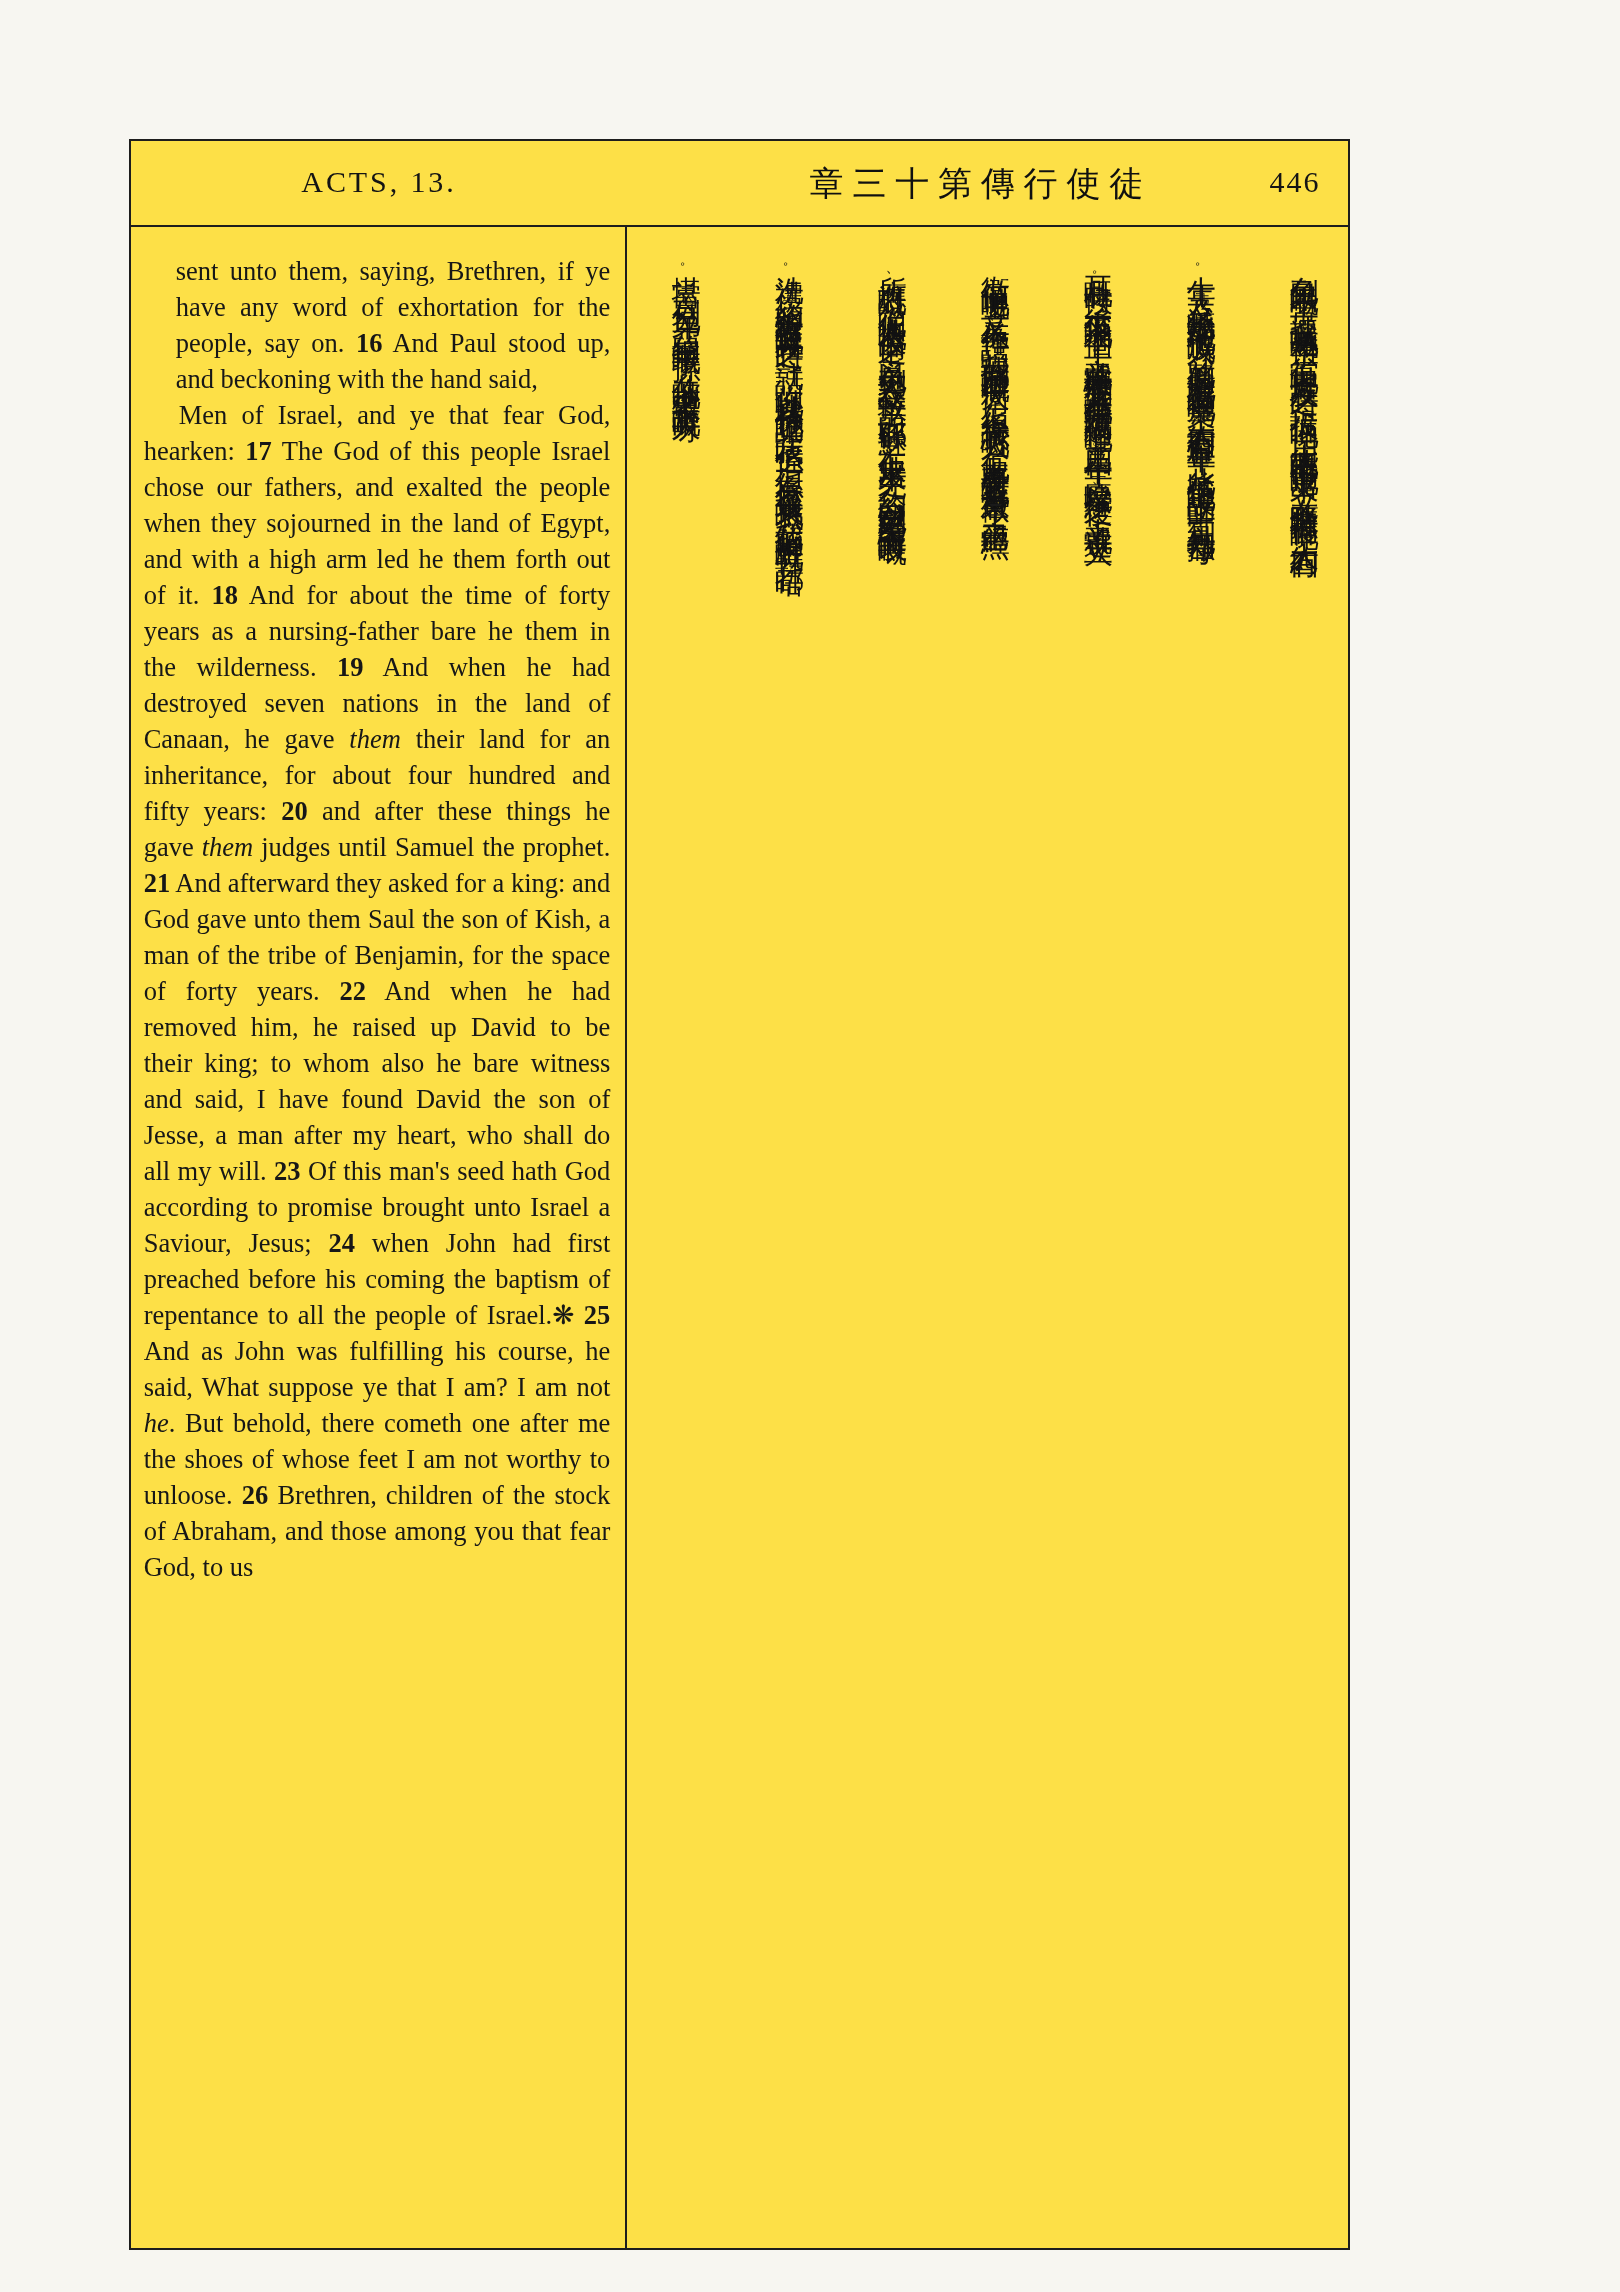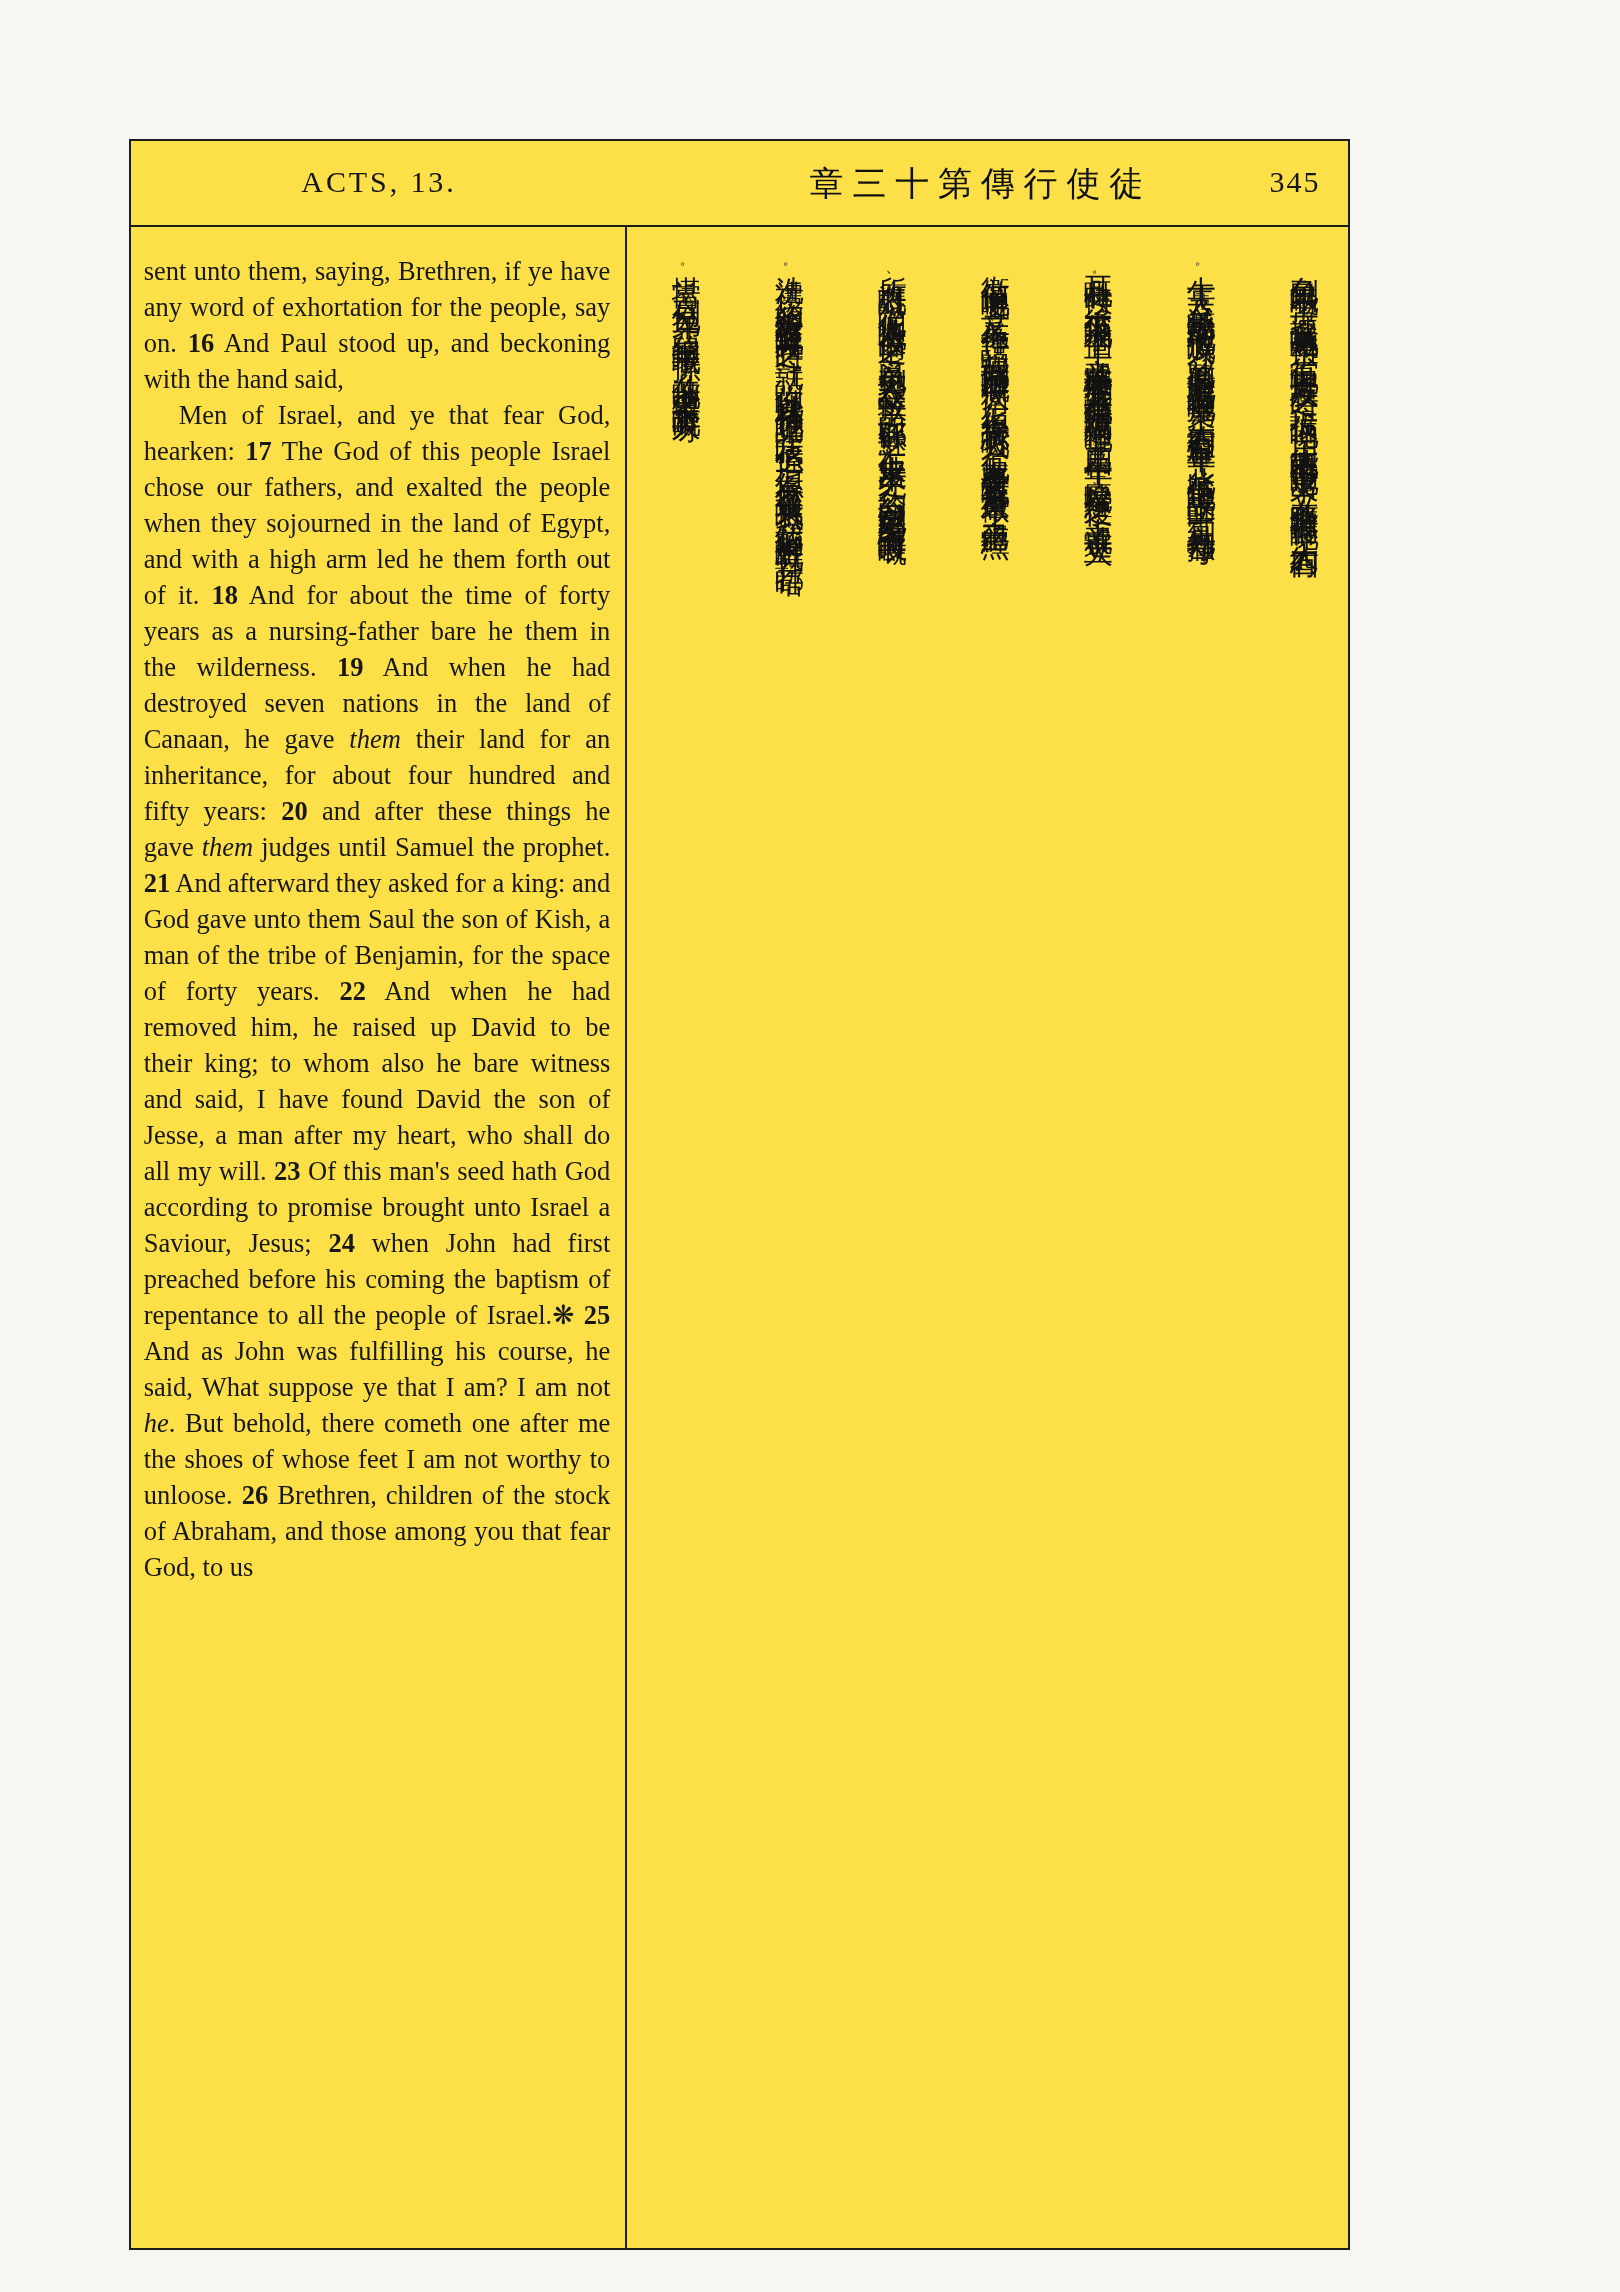--- a/index.html
+++ b/index.html
@@ -41,21 +41,21 @@
     border-right:2.9px solid #1d1d1d;
     padding:25.5px 14.7px 0 12.7px;
   }
   .english-text p{
     margin:0;
     font-size:26.5px;line-height:36px;
     text-align:justify;
     text-indent:35px;
     color:#171717;
   }
-  .english-text p.noindent{text-indent:0;}
+  .english-text p.noindent{text-indent:0;margin-left:32px;}
   .english-text b{font-weight:bold;}
   .english-text i{}
   .chinese-pane{
     flex:1;box-sizing:border-box;
     padding:25.5px 7.8px 29px 7.8px;
     overflow:hidden;
   }
   .zh-cols{
     writing-mode:vertical-rl;
     height:100%;
@@ -78,21 +78,21 @@
   }
 </style>
 </head>
 <body>
 
 <div class="page-frame">
 
   <div class="page-header">
     <div class="hdr-eng">ACTS, 13.</div>
     <div class="hdr-zh">章三十第傳行使徒</div>
-    <div class="hdr-pageno">345</div>
+    <div class="hdr-pageno">446</div>
   </div>
 
   <div class="page-content">
 
     <div class="english-pane">
       <div class="english-text">
           <p class="noindent">sent unto them, saying, Brethren, if ye have any word of exhortation for the people, say on.  <b>16</b> And Paul stood up, and beckoning with the hand said,</p>
           <p>Men of Israel, and ye that fear God, hearken:  <b>17</b> The God of this people Israel chose our fathers, and exalted the people when they sojourned in the land of Egypt, and with a high arm led he them forth out of it.  <b>18</b> And for about the time of forty years as a nursing-father bare he them in the wilderness.  <b>19</b> And when he had destroyed seven nations in the land of Canaan, he gave <i>them</i> their land for an inheritance, for about four hundred and fifty years:  <b>20</b> and after these things he gave <i>them</i> judges until Samuel the prophet.  <b>21</b> And afterward they asked for a king: and God gave unto them Saul the son of Kish, a man of the tribe of Benjamin, for the space of forty years.  <b>22</b> And when he had removed him, he raised up David to be their king; to whom also he bare witness and said, I have found David the son of Jesse, a man after my heart, who shall do all my will.  <b>23</b> Of this man's seed hath God according to promise brought unto Israel a Saviour, Jesus;  <b>24</b> when John had first preached before his coming the baptism of repentance to all the people of Israel.❋  <b>25</b> And as John was fulfilling his course, he said, What suppose ye that I am? I am not <i>he</i>. But behold, there cometh one after me the shoes of whose feet I am not worthy to unloose.  <b>26</b> Brethren, children of the stock of Abraham, and those among you that fear God, to us</p>
         </div>
     </div>

